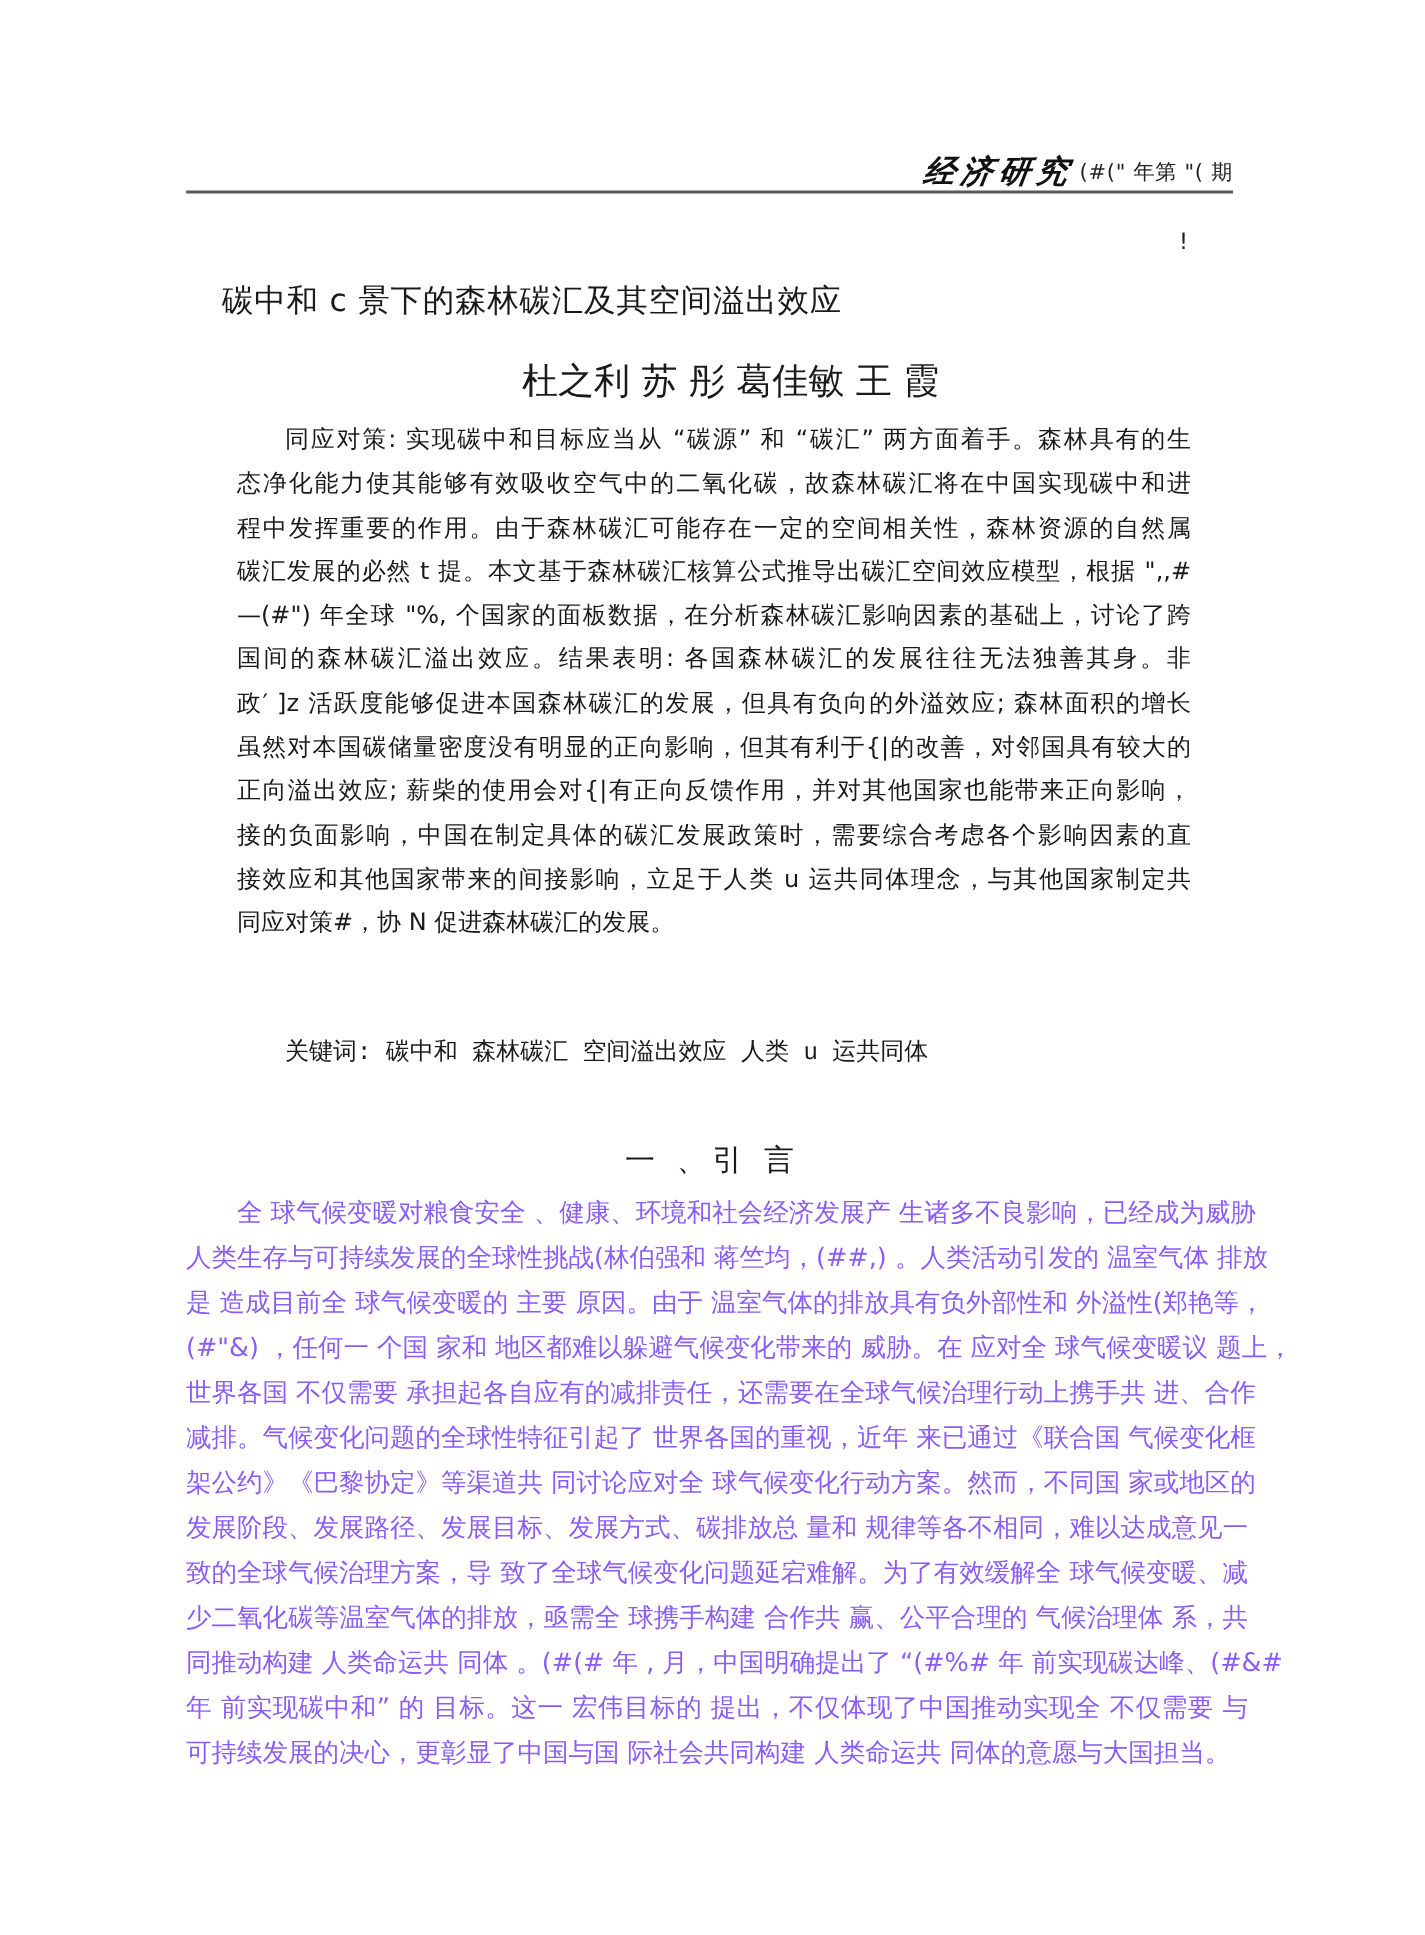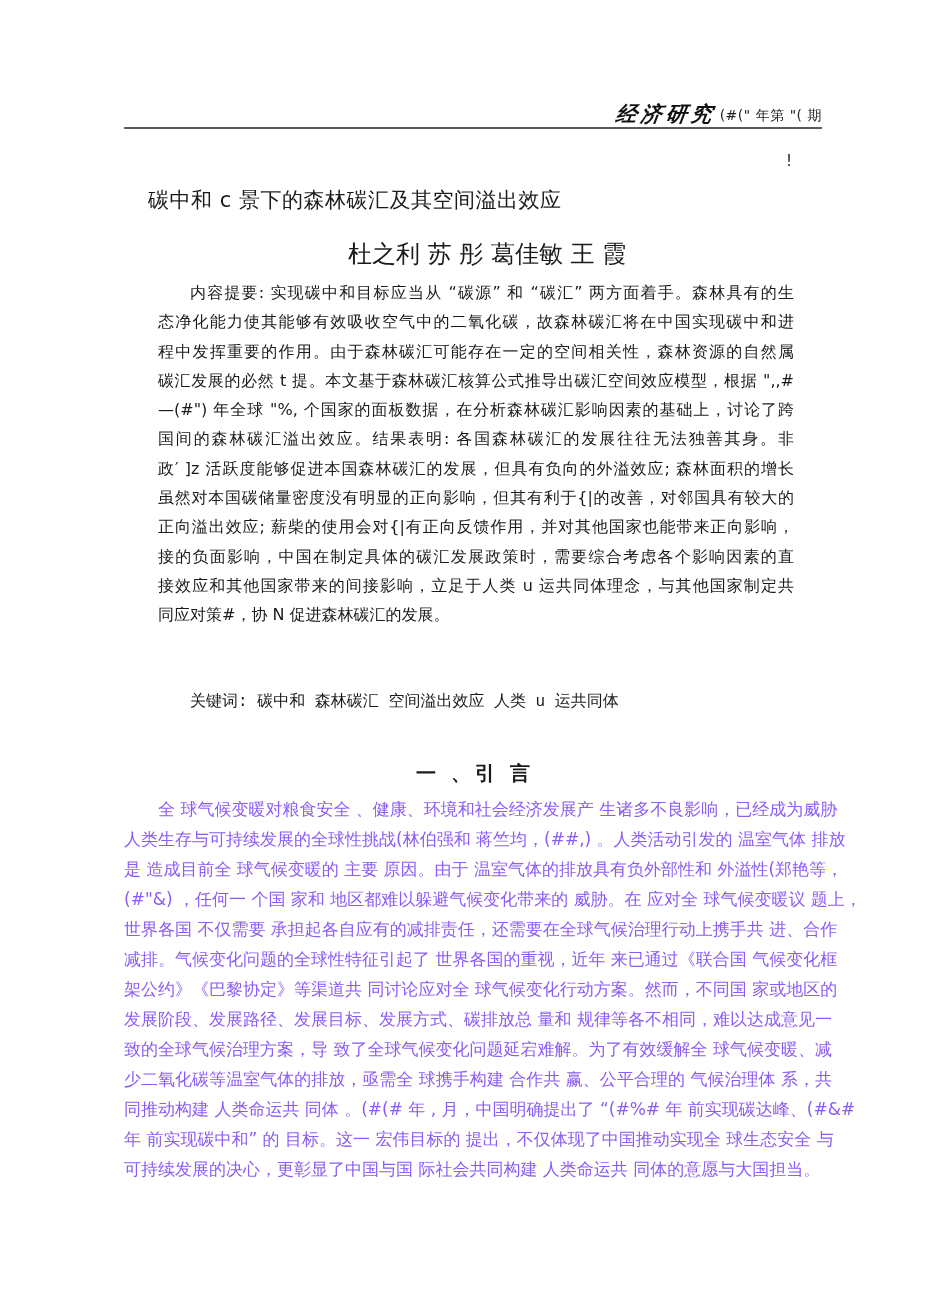--- a/index.html
+++ b/index.html
@@ -145,45 +145,45 @@
   <span class="masthead-issue">(#(" 年第 "( 期</span>
 </div>
 
 <div class="page-marker">!</div>
 
 <h1 class="title" style="margin:0;font-weight:normal;">碳中和 c 景下的森林碳汇及其空间溢出效应</h1>
 
 <div class="authors">杜之利 苏 彤 葛佳敏 王 霞</div>
 
 <div class="abstract">
-  <span class="line indent">内容提要: 实现碳中和目标应当从 “碳源” 和 “碳汇” 两方面着手。森林具有的生</span>
+  <span class="line indent">同应对策: 实现碳中和目标应当从 “碳源” 和 “碳汇” 两方面着手。森林具有的生</span>
   <span class="line">态净化能力使其能够有效吸收空气中的二氧化碳，故森林碳汇将在中国实现碳中和进</span>
   <span class="line">程中发挥重要的作用。由于森林碳汇可能存在一定的空间相关性，森林资源的自然属</span>
   <span class="line">碳汇发展的必然 t 提。本文基于森林碳汇核算公式推导出碳汇空间效应模型，根据 ",,#</span>
   <span class="line">—(#") 年全球 "%, 个国家的面板数据，在分析森林碳汇影响因素的基础上，讨论了跨</span>
   <span class="line">国间的森林碳汇溢出效应。结果表明: 各国森林碳汇的发展往往无法独善其身。非</span>
   <span class="line">政′ ]z 活跃度能够促进本国森林碳汇的发展，但具有负向的外溢效应; 森林面积的增长</span>
   <span class="line">虽然对本国碳储量密度没有明显的正向影响，但其有利于{|的改善，对邻国具有较大的</span>
   <span class="line">正向溢出效应; 薪柴的使用会对{|有正向反馈作用，并对其他国家也能带来正向影响，</span>
   <span class="line">接的负面影响，中国在制定具体的碳汇发展政策时，需要综合考虑各个影响因素的直</span>
   <span class="line">接效应和其他国家带来的间接影响，立足于人类 u 运共同体理念，与其他国家制定共</span>
   <span class="line last">同应对策#，协 N 促进森林碳汇的发展。</span>
 </div>
 
 <div class="keywords">关键词: 碳中和 森林碳汇 空间溢出效应 人类 u 运共同体</div>
 
-<h2 class="section-heading" style="margin:0;font-weight:bold;">一 、引 言</h2>
+<h2 class="section-heading" style="margin:0;font-weight:normal;">一 、引 言</h2>
 
 <div class="body-text">
   <span class="line indent">全 球气候变暖对粮食安全 、健康、环境和社会经济发展产 生诸多不良影响，已经成为威胁</span>
   <span class="line">人类生存与可持续发展的全球性挑战(林伯强和 蒋竺均，(##,) 。人类活动引发的 温室气体 排放</span>
   <span class="line">是 造成目前全 球气候变暖的 主要 原因。由于 温室气体的排放具有负外部性和 外溢性(郑艳等，</span>
   <span class="line">(#"&amp;) ，任何一 个国 家和 地区都难以躲避气候变化带来的 威胁。在 应对全 球气候变暖议 题上，</span>
   <span class="line">世界各国 不仅需要 承担起各自应有的减排责任，还需要在全球气候治理行动上携手共 进、合作</span>
   <span class="line">减排。气候变化问题的全球性特征引起了 世界各国的重视，近年 来已通过《联合国 气候变化框</span>
   <span class="line">架公约》《巴黎协定》等渠道共 同讨论应对全 球气候变化行动方案。然而，不同国 家或地区的</span>
   <span class="line">发展阶段、发展路径、发展目标、发展方式、碳排放总 量和 规律等各不相同，难以达成意见一</span>
   <span class="line">致的全球气候治理方案，导 致了全球气候变化问题延宕难解。为了有效缓解全 球气候变暖、减</span>
   <span class="line">少二氧化碳等温室气体的排放，亟需全 球携手构建 合作共 赢、公平合理的 气候治理体 系，共</span>
   <span class="line">同推动构建 人类命运共 同体 。(#(# 年 , 月，中国明确提出了 “(#%# 年 前实现碳达峰、(#&amp;#</span>
-  <span class="line">年 前实现碳中和” 的 目标。这一 宏伟目标的 提出，不仅体现了中国推动实现全 球生态安全 与</span>
+  <span class="line">年 前实现碳中和” 的 目标。这一 宏伟目标的 提出，不仅体现了中国推动实现全 不仅需要 与</span>
   <span class="line last">可持续发展的决心，更彰显了中国与国 际社会共同构建 人类命运共 同体的意愿与大国担当。</span>
 </div>
 
 </body></html>

